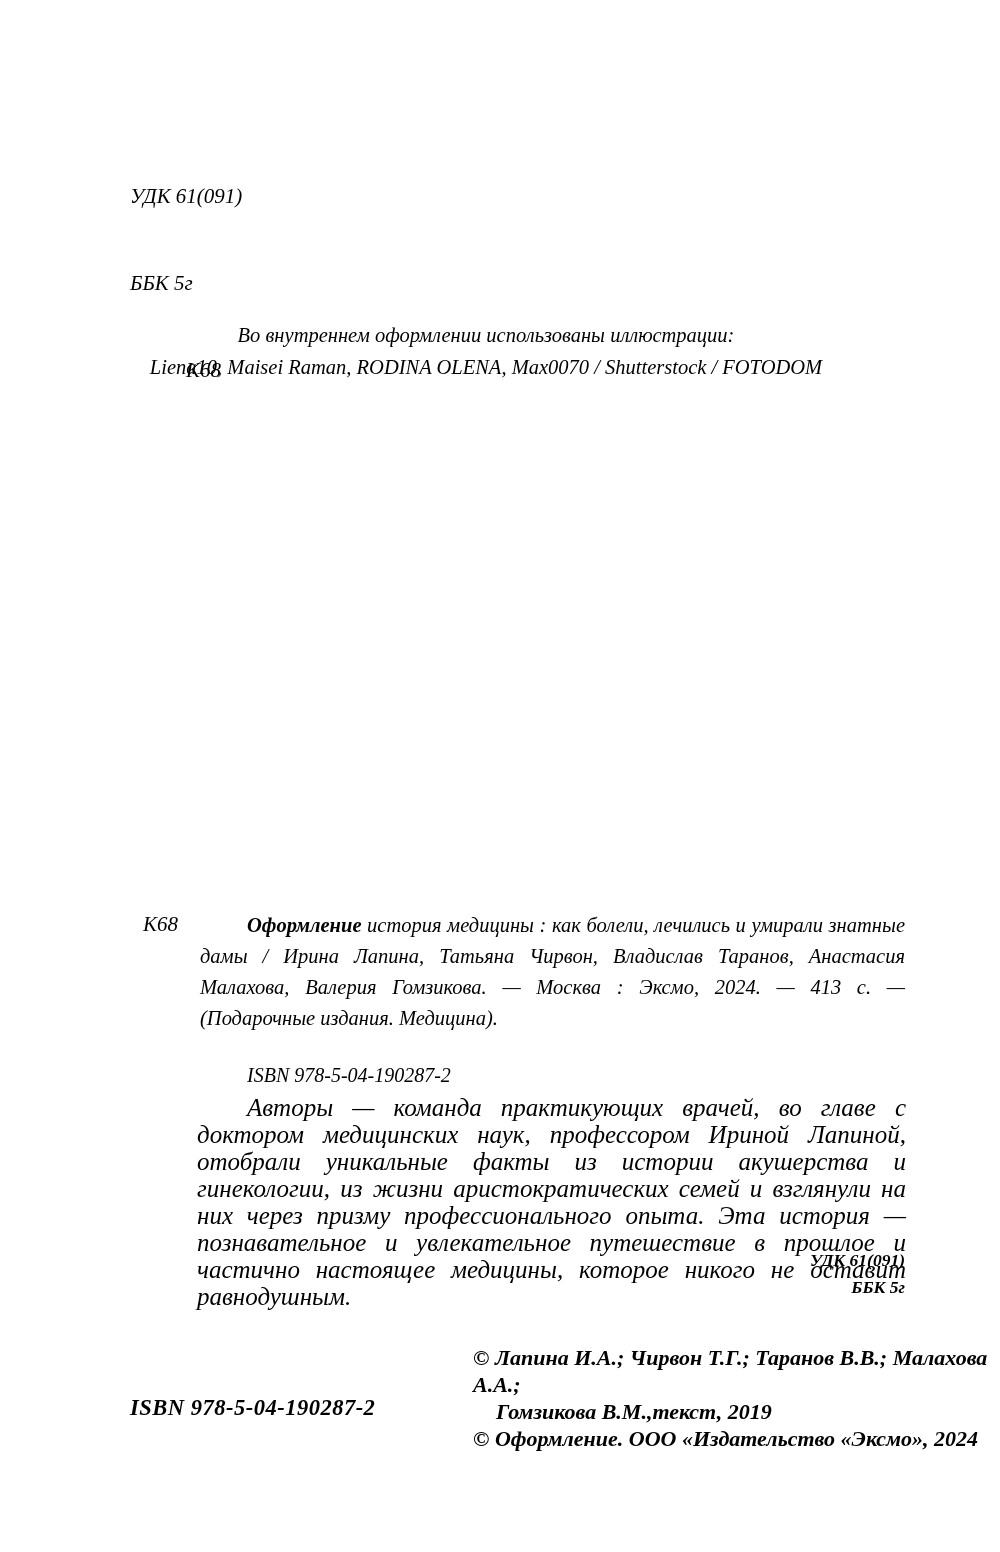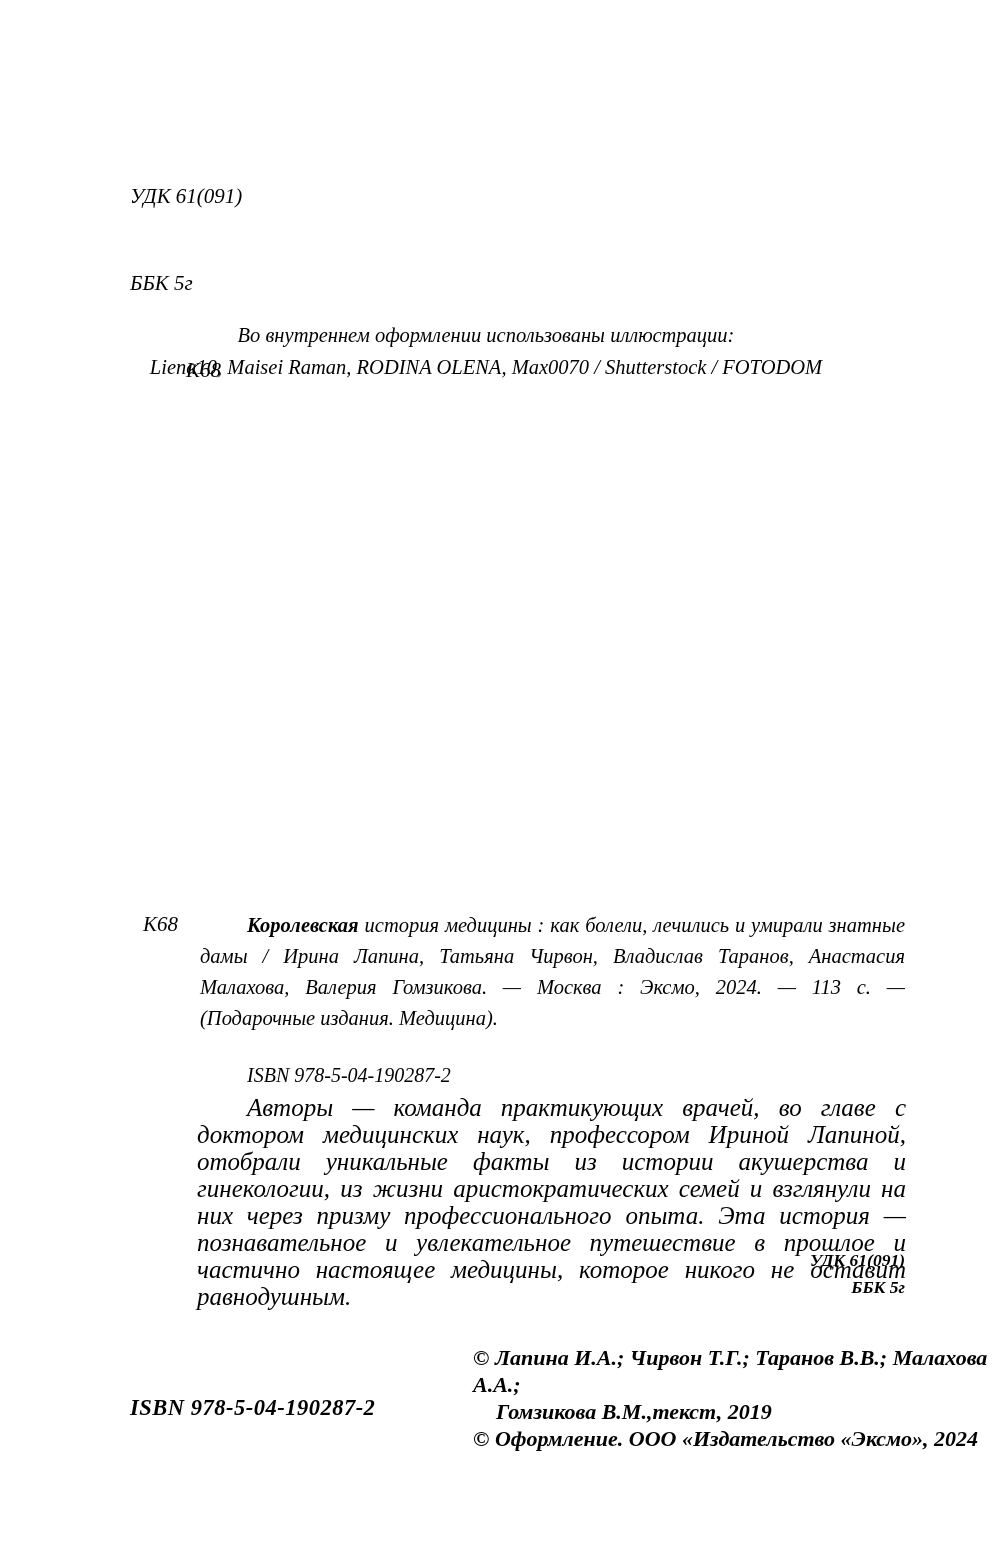--- a/index.html
+++ b/index.html
@@ -83,21 +83,21 @@
     <div class="sign">К68</div>
   </div>
 
   <div class="abs illustration-credit">
     <div>Во внутреннем оформлении использованы иллюстрации:</div>
     <div>Liena10, Maisei Raman, RODINA OLENA, Max0070 / Shutterstock / FOTODOM</div>
   </div>
 
   <div class="abs catalog">
     <div class="catalog-sign">К68</div>
-    <p class="catalog-text"><span class="lead">Королевская</span><span> история медицины : как болели, лечились и умирали знатные дамы / Ирина Лапина, Татьяна Чирвон, Владислав Таранов, Анастасия Малахова, Валерия Гомзикова. — Москва : Эксмо, 2024. — 113 с. — (Подарочные издания. Медицина).</span></p>
+    <p class="catalog-text"><span class="lead">Оформление</span><span> история медицины : как болели, лечились и умирали знатные дамы / Ирина Лапина, Татьяна Чирвон, Владислав Таранов, Анастасия Малахова, Валерия Гомзикова. — Москва : Эксмо, 2024. — 413 с. — (Подарочные издания. Медицина).</span></p>
   </div>
 
   <div class="abs card-isbn">ISBN 978-5-04-190287-2</div>
 
   <p class="abs annotation">Авторы — команда практикующих врачей, во главе с доктором медицинских наук, профессором Ириной Лапиной, отобрали уникальные факты из истории акушерства и гинекологии, из жизни аристократических семей и взглянули на них через призму профессионального опыта. Эта история — познавательное и увлекательное путешествие в прошлое и частично настоящее медицины, которое никого не оставит равнодушным.</p>
 
   <div class="abs codes-right">
     <div>УДК 61(091)</div>
     <div>ББК 5г</div>
   </div>

